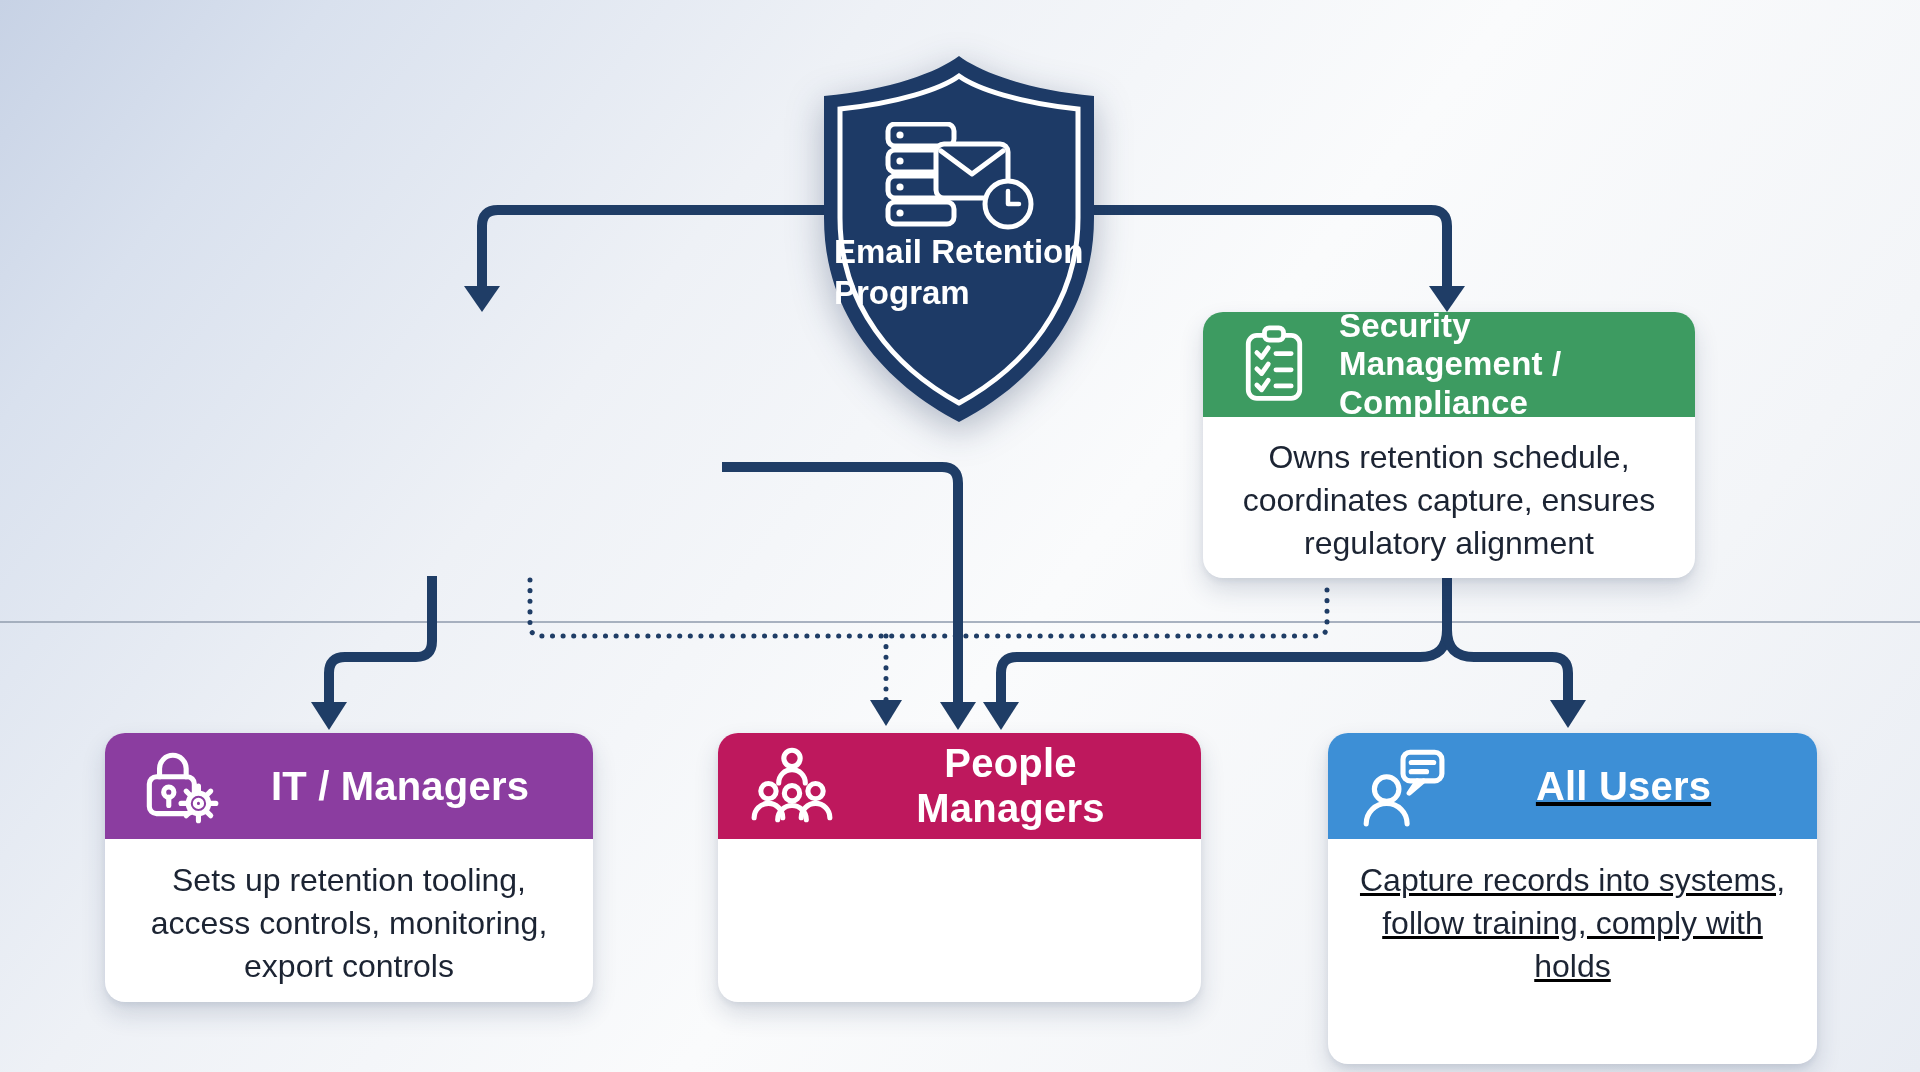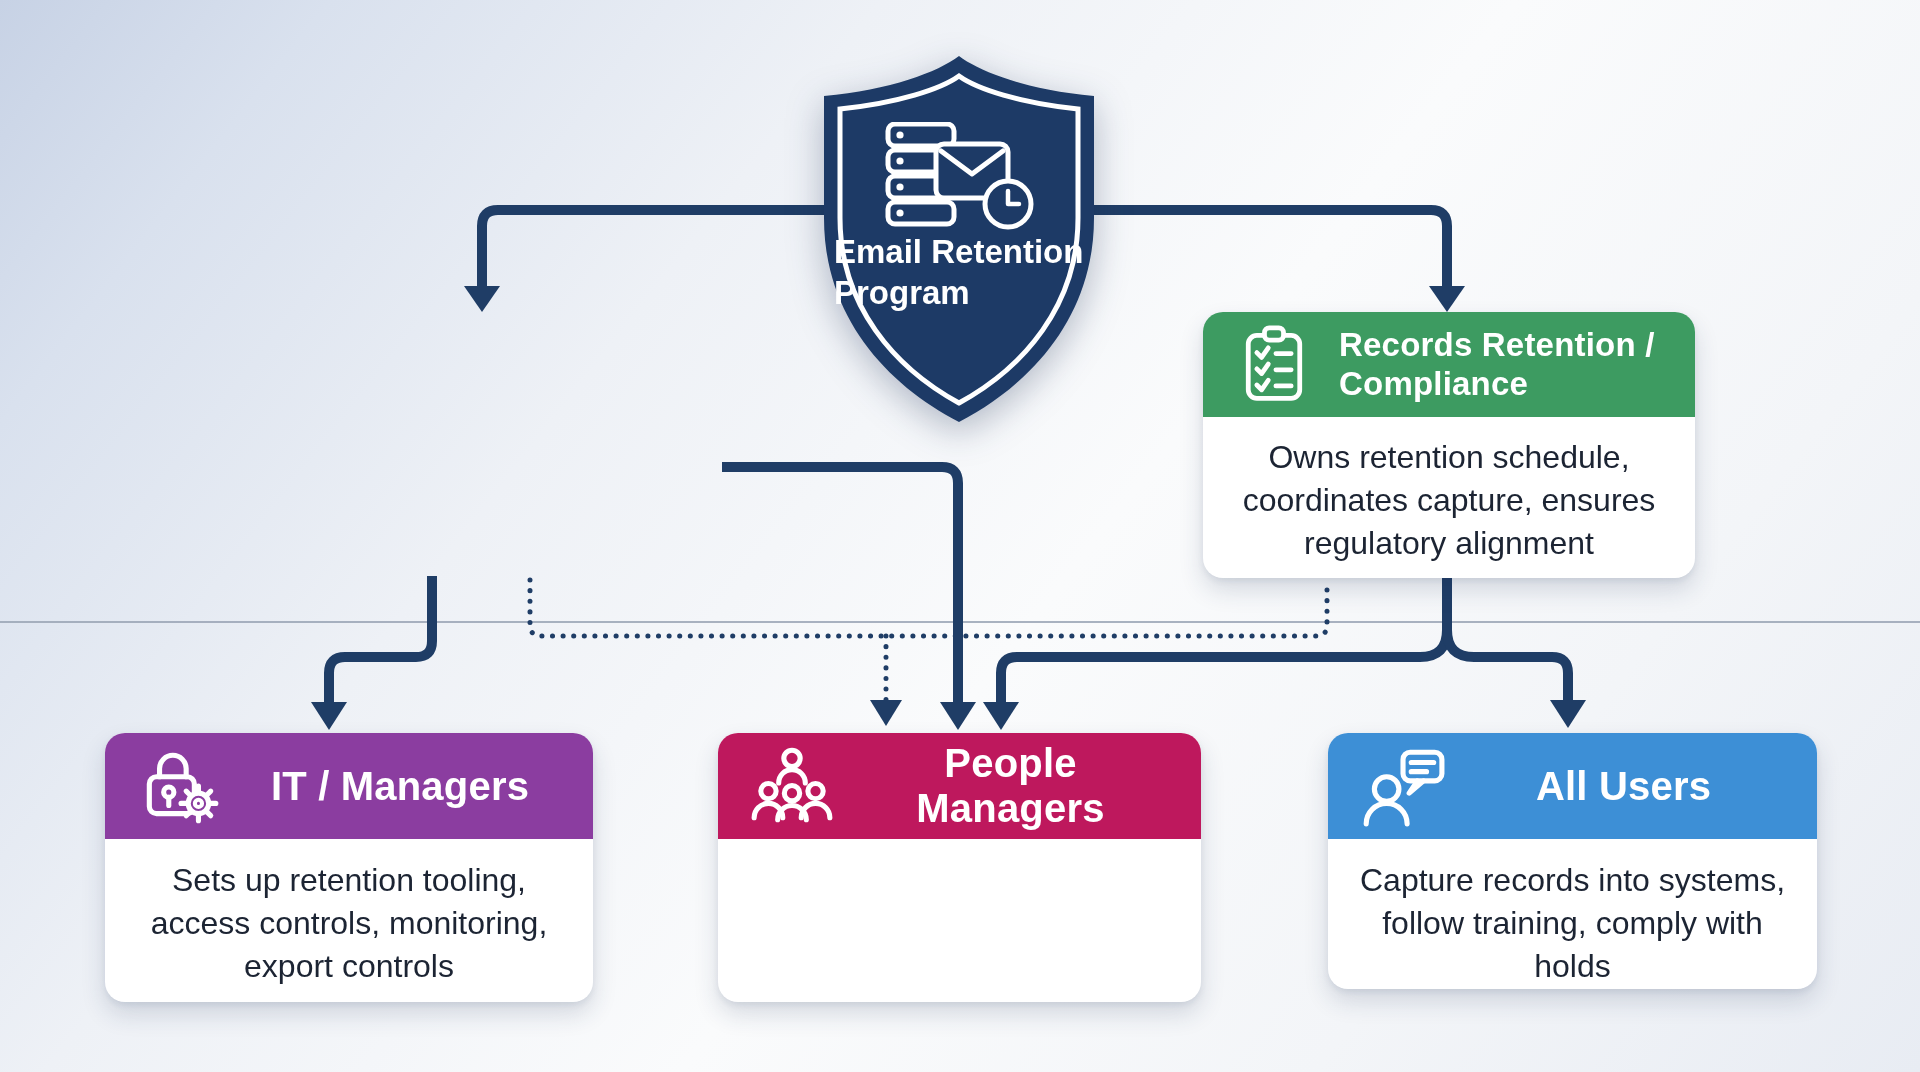--- a/index.html
+++ b/index.html
@@ -17,21 +17,21 @@
   .row2 .node-header{height:106px;}
   .node-icon{flex:0 0 auto;display:flex;align-items:center;justify-content:center;}
   .node-title{flex:1;text-align:center;color:#fff;font-weight:bold;font-size:40px;
               letter-spacing:.2px;}
   .node-body{display:flex;align-items:center;justify-content:center;text-align:center;
              color:#1c2433;font-size:32px;line-height:1.34;padding:6px 30px 10px;}
   .node-legal   {left:230px; top:312px; width:494px; height:266px;}
   .node-records {left:1203px;top:312px; width:492px; height:266px;}
   .node-it      {left:105px; top:733px; width:488px; height:269px;}
   .node-managers{left:718px; top:733px; width:483px; height:269px;}
-  .node-users   {left:1328px;top:733px; width:489px; height:256px;}
+  .node-users   {left:1328px;top:733px; width:489px; height:331px;text-decoration:underline;}
   .node-legal    .node-header{background:#3a6baf;}
   .node-records  .node-header{background:#3d9b61;}
   .node-it       .node-header{background:#8b3da0;}
   .node-managers .node-header{background:#be185d;}
   .node-users    .node-header{background:#3d8fd6;}
   .node-legal  .node-body,.node-records .node-body{height:155px;}
   .row2 .node-body{height:157px;}
   .node-records .node-title{text-align:left;font-size:33px;line-height:1.16;max-width:370px;padding-left:14px;}
   
   .shield{position:absolute;left:798px;top:50px;width:322px;height:378px;z-index:3;
@@ -112,21 +112,21 @@
             <rect x="33" y="4" width="20" height="13" rx="5" fill="#3d9b61"></rect>
             <g fill="none">
               <polyline points="25,30 30,35 37,25"></polyline>
               <polyline points="25,47 30,52 37,42"></polyline>
               <polyline points="25,64 30,69 37,59"></polyline>
               <path d="M45 31 H61 M45 48 H61 M45 65 H61"></path>
             </g>
           </g>
         </svg>
       </span>
-      <span class="node-title">Records Retention / Compliance</span>
+      <span class="node-title">Security Management / Compliance</span>
     </div>
     <div class="node-body">Owns retention schedule, coordinates capture, ensures regulatory alignment</div>
   </div>
 
   <div class="node node-it row2">
     <div class="node-header">
       <span class="node-icon">
         <svg width="88" height="88" viewBox="0 0 86 86">
           <g stroke="#ffffff" stroke-width="5" fill="none" stroke-linejoin="round" stroke-linecap="round">
             <path d="M24 34 v-8 a13 13 0 0 1 26 0 v8"></path>

